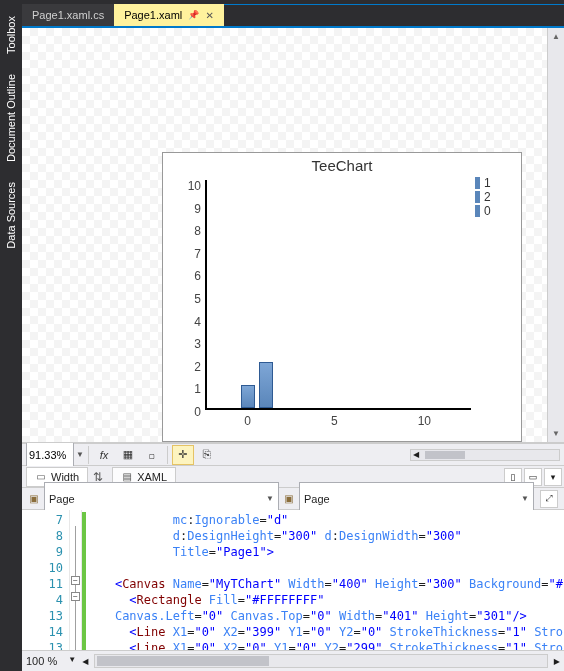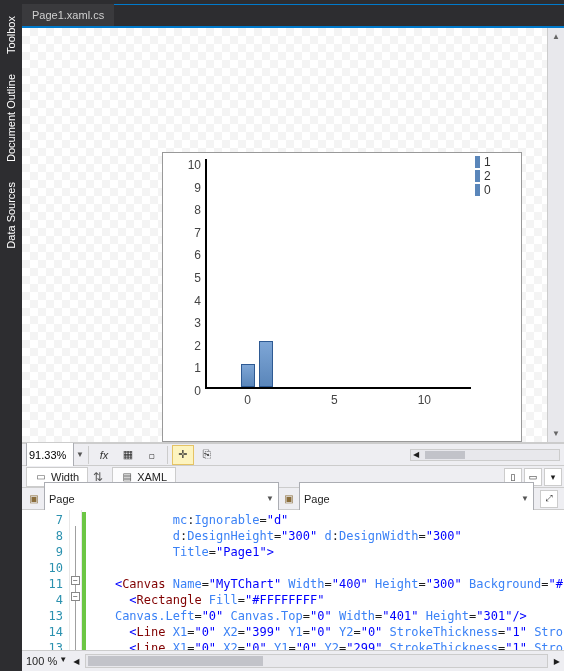--- a/index.html
+++ b/index.html
@@ -80,21 +80,21 @@
   .codebody { flex:1; padding:2px 0 2px 4px; line-height:16px; white-space:pre; overflow:hidden; }
   .codebody .ln { height:16px; }
   .chg { position:absolute; left:60px; width:4px; }
   .chg.green { background:#6cc644; top:2px; height:64px; }
   .chg.green2 { background:#6cc644; top:66px; height:96px; }
   .t-red { color:#3b82f6; }
   .t-blue { color:#0000ff; }
   .t-brown { color:#800000; }
   
   .bottom { height:21px; background:#eeeef2; border-top:1px solid #ccc; display:flex; align-items:center; padding:0 4px; gap:6px; }
-  .bottom .zc { display:flex; gap:2px; }
+  .bottom .zc { display:flex; gap:11px; }
   .bottom .hscroll { flex:1; height:14px; background:#e8e8ec; border:1px solid #ccc; display:flex; align-items:center; }
   .bottom .hscroll .bthumb { height:10px; width:38%; background:#c2c3c9; margin:0 2px; }
   .topborder { height:2px; background:#007acc; }
 </style>
 </head>
 <body>
 
 <div class="root">
   <div class="sidebar">
     <div class="sidebar-item">Toolbox</div>
@@ -102,28 +102,34 @@
     <div class="sidebar-item">Data Sources</div>
   </div>
 
   <div class="main">
     <div class="topstrip"></div>
 
     <div class="tabs">
       <div class="tab inactive">
         <span>Page1.xaml.cs</span>
       </div>
+      <div class="tab active">
+        <span>Page1.xaml</span>
+        <span class="pin">📌</span>
+        <span class="close">✕</span>
+      </div>
       <div class="tabs-rest"></div>
     </div>
     <div class="topborder"></div>
 
     <div class="designer">
       <div class="checker"></div>
 
       <div class="chart-frame">
+        <div class="chart-title">TeeChart</div>
         <div class="plot-wrap">
           <div class="ylabels" id="ylabels">
               <div>10</div>
               <div>9</div>
               <div>8</div>
               <div>7</div>
               <div>6</div>
               <div>5</div>
               <div>4</div>
               <div>3</div>

